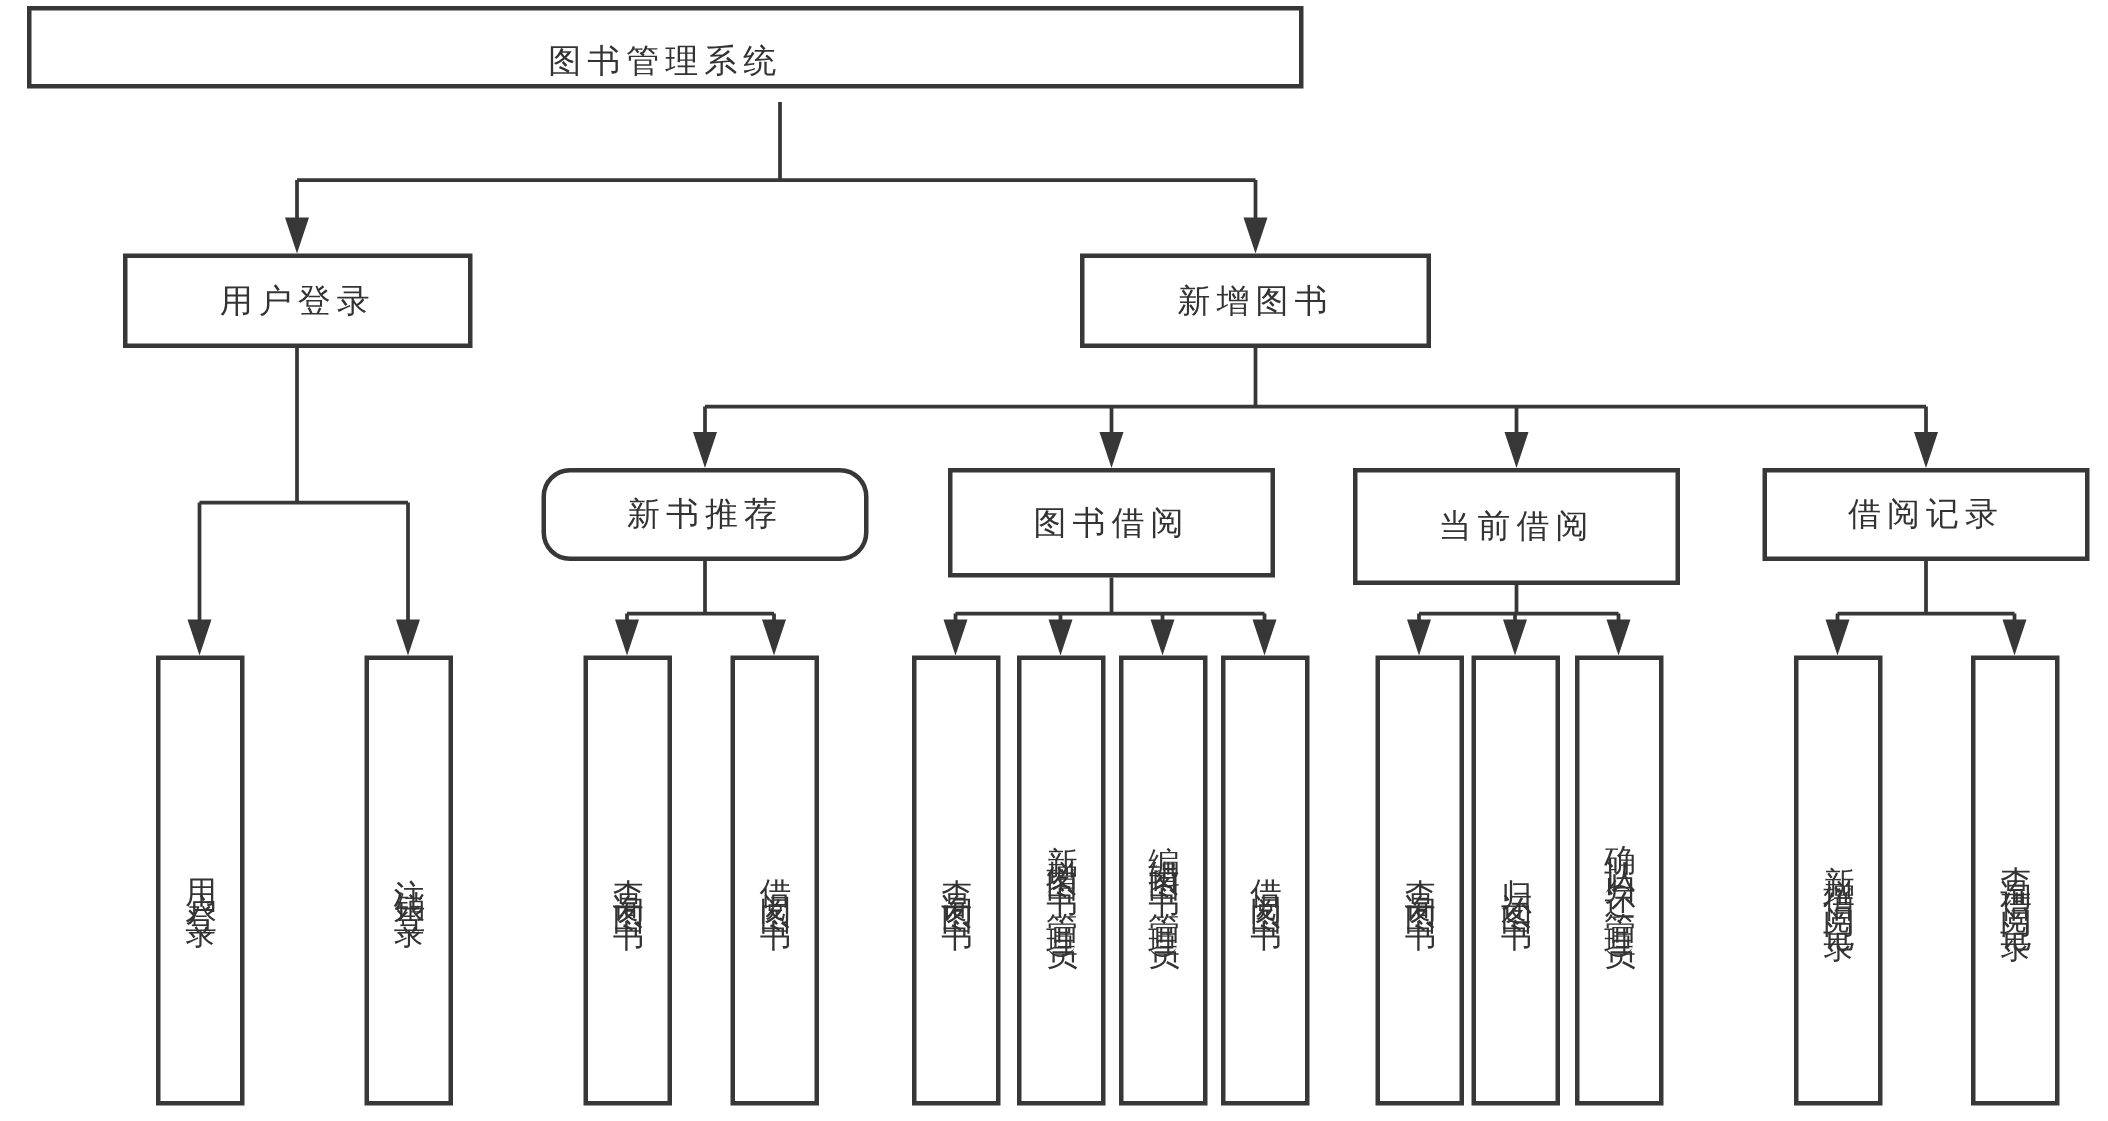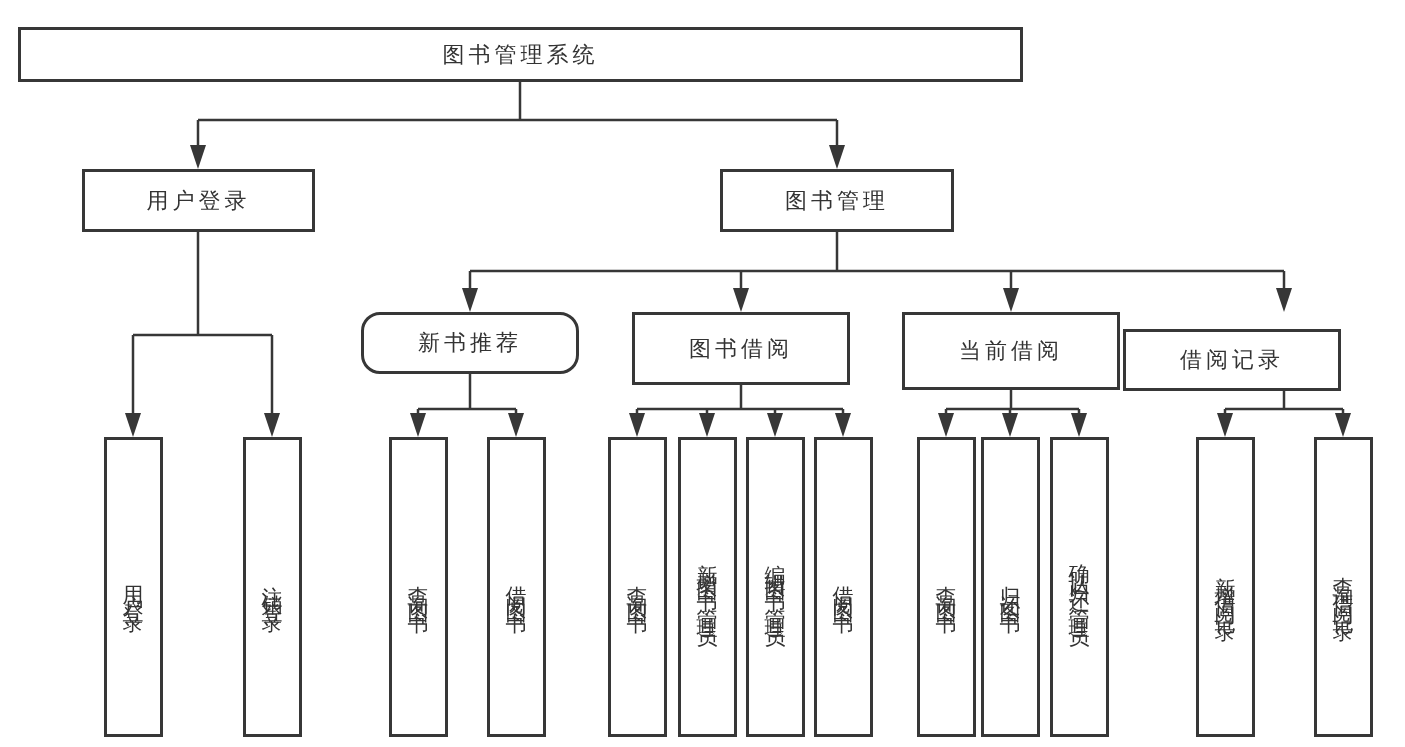--- a/index.html
+++ b/index.html
@@ -44,29 +44,29 @@
     position:absolute;
     right:6px;bottom:3px;
     font-size:19px;
     color:rgba(140,140,140,0.88);
     text-shadow:0 0 2px rgba(255,255,255,0.9);
     letter-spacing:1px;
     z-index:5;
     white-space:nowrap;
   }
   
-  #node-root{left:18px;top:27px;width:1005px;height:55px;}
+  #node-root{left:18px;top:4px;width:851px;height:55px;align-items:flex-end;}
   
   #node-user-login{left:82px;top:169px;width:233px;height:63px;}
   #node-book-management{left:720px;top:169px;width:234px;height:63px;}
   
   #node-new-book-recommend{left:361px;top:312px;width:218px;height:62px;border-radius:19px;}
   #node-book-borrow{left:632px;top:312px;width:218px;height:73px;}
   #node-current-borrow{left:902px;top:312px;width:218px;height:78px;}
-  #node-borrow-records{left:1123px;top:312px;width:218px;height:62px;margin-top:17px;}
+  #node-borrow-records{left:1175px;top:312px;width:218px;height:62px;}
   
   #leaf-1{left:104px;}  #leaf-2{left:243px;}
   #leaf-3{left:389px;}  #leaf-4{left:487px;}
   #leaf-5{left:608px;}  #leaf-6{left:678px;}
   #leaf-7{left:746px;}  #leaf-8{left:814px;}
   #leaf-9{left:917px;}  #leaf-10{left:981px;}
   #leaf-11{left:1050px;}
   #leaf-12{left:1196px;} #leaf-13{left:1314px;}
 </style>
 </head>
@@ -141,21 +141,21 @@
   </svg>
 
   <div class="node" id="node-root">
     <span class="hlabel">图书管理系统</span>
   </div>
 
   <div class="node" id="node-user-login">
     <span class="hlabel">用户登录</span>
   </div>
   <div class="node" id="node-book-management">
-    <span class="hlabel">图书管理</span>
+    <span class="hlabel">新增图书</span>
   </div>
 
   <div class="node" id="node-new-book-recommend">
     <span class="hlabel">新书推荐</span>
   </div>
   <div class="node" id="node-book-borrow">
     <span class="hlabel">图书借阅</span>
   </div>
   <div class="node" id="node-current-borrow">
     <span class="hlabel">当前借阅</span>

